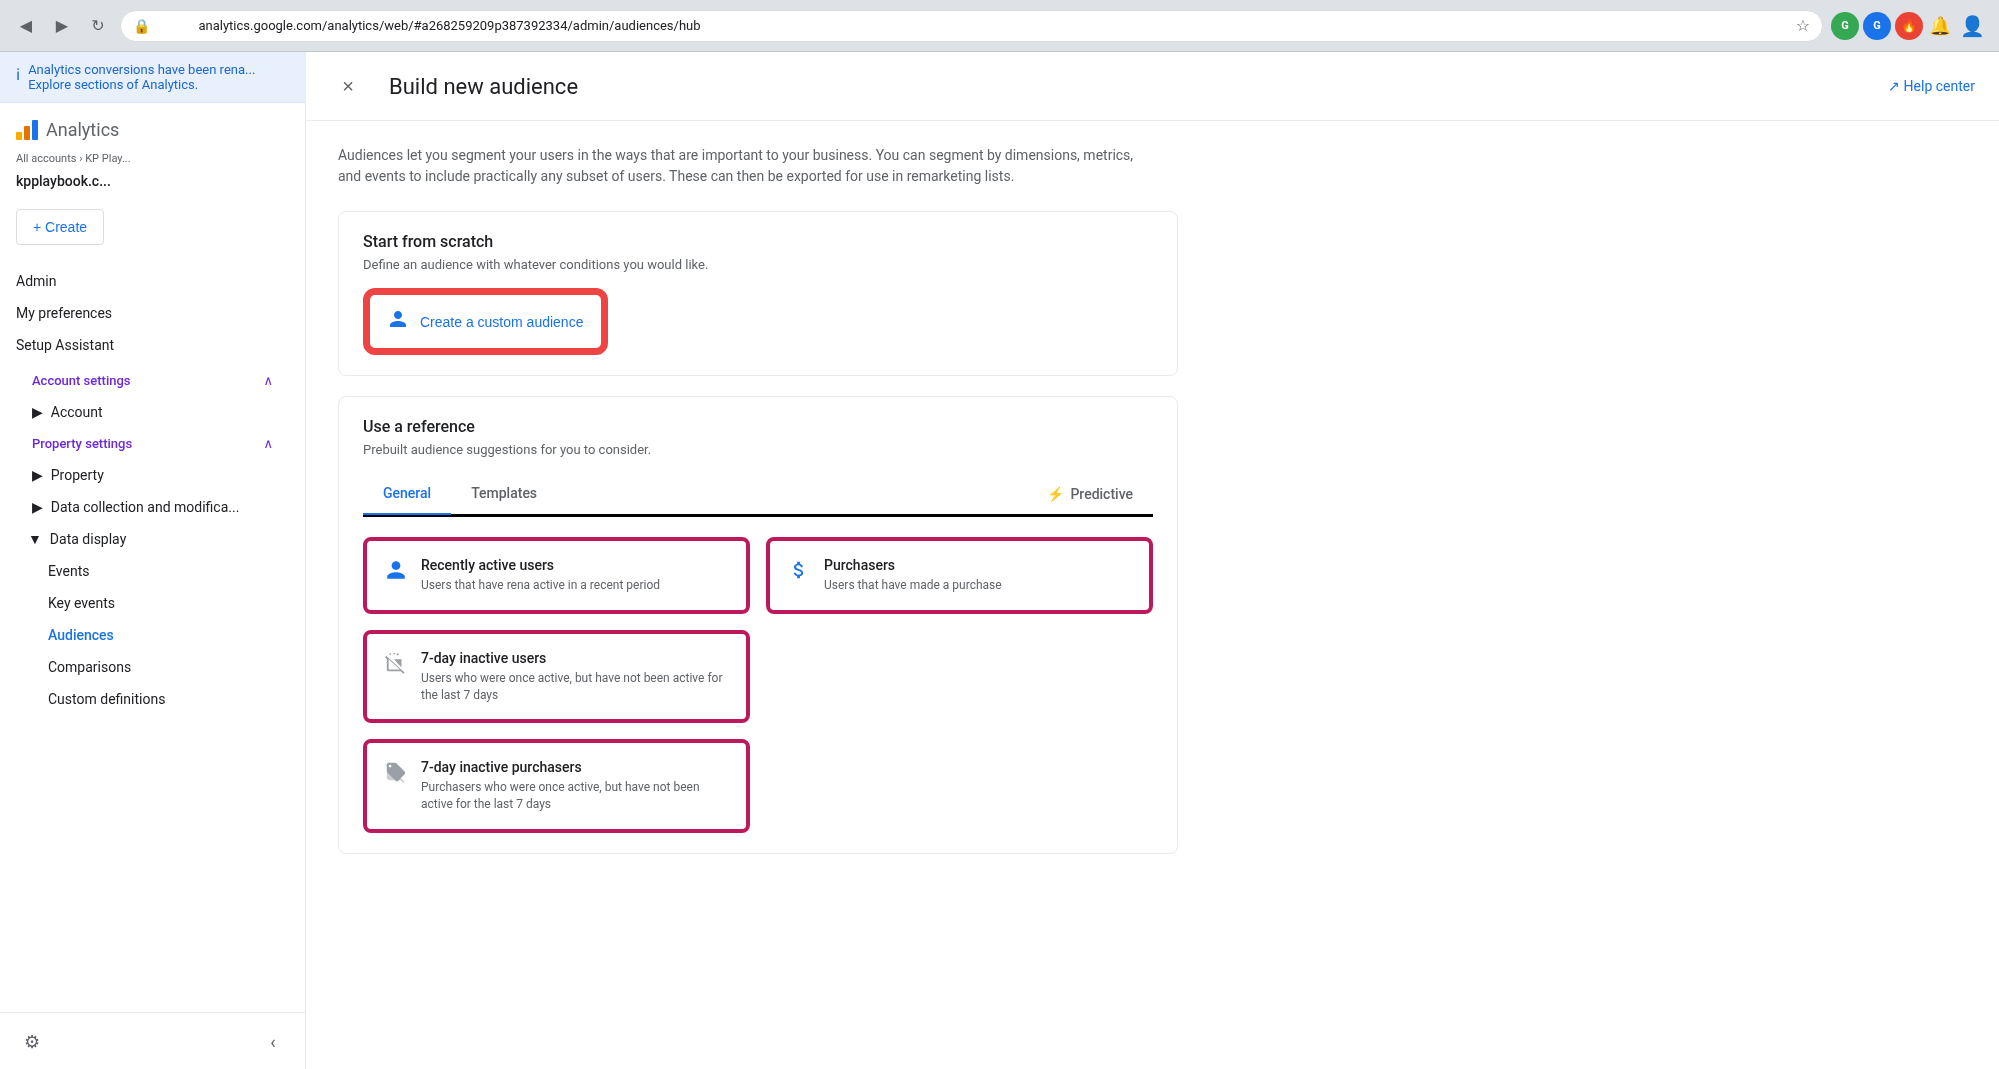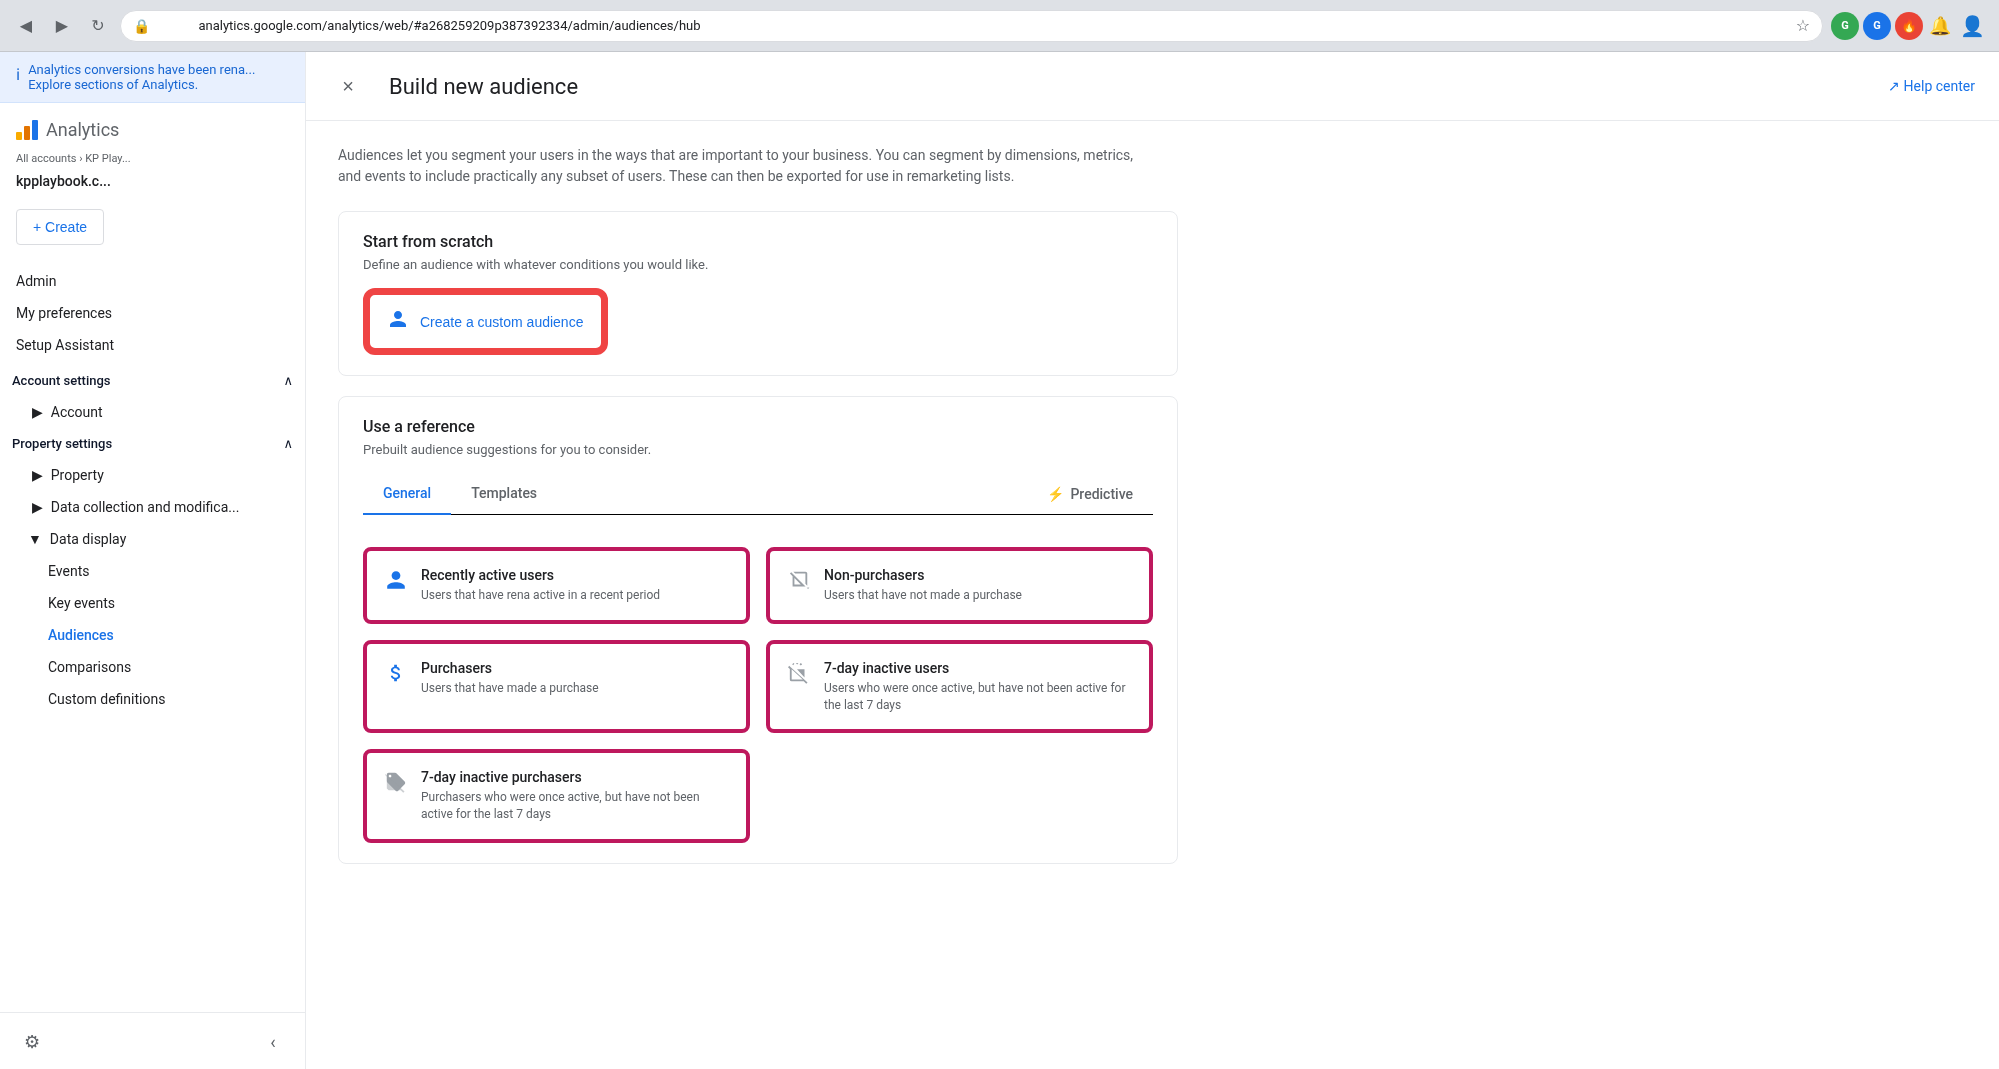--- a/index.html
+++ b/index.html
@@ -115,24 +115,24 @@
       padding: 8px 16px;
       cursor: pointer;
       font-size: 14px;
       color: #202124;
       gap: 8px;
       border-radius: 0;
     }
 
     .nav-section-header {
       display: flex; align-items: center;
-      padding: 8px 12px;
+      padding: 8px 32px;
       font-size: 13px;
       font-weight: 500;
-      color: #0f172a;
+      color: #6d28d9;
       cursor: pointer;
       gap: 8px;
     }
 
     .nav-sub-item {
       display: flex; align-items: center;
       padding: 8px 16px 8px 32px;
       cursor: pointer;
       font-size: 14px;
       color: #202124;
@@ -278,22 +278,22 @@
       max-width: 380px;
     }
 
     
     .ref-card { max-width: 840px; }
 
     
     .tabs {
       display: flex;
       align-items: center;
-      border-bottom: 1px solid #000000;
-      margin-bottom: 32px;
+      border-bottom: 3px solid #000000;
+      margin-bottom: 20px;
       gap: 0;
     }
     .tab {
       padding: 12px 20px;
       font-size: 14px;
       color: #5f6368;
       cursor: pointer;
       border-bottom: 2px solid transparent;
       margin-bottom: -1px;
       font-weight: 500;
@@ -509,32 +509,20 @@
                 <svg width="22" height="22" viewBox="0 0 24 24" fill="#1a73e8">
                   <path d="M12 12c2.7 0 4.8-2.1 4.8-4.8S14.7 2.4 12 2.4 7.2 4.5 7.2 7.2 9.3 12 12 12zm0 2.4c-3.2 0-9.6 1.6-9.6 4.8v2.4h19.2v-2.4c0-3.2-6.4-4.8-9.6-4.8z"></path>
                 </svg>
               </span>
               <div>
                 <div class="audience-card-title">Recently active users</div>
                 <div class="audience-card-desc">Users that have rena active in a recent period</div>
               </div>
             </div>
 
-            <div class="audience-card">
-              <span class="audience-icon strikethrough">
-                <svg width="22" height="22" viewBox="0 0 24 24" fill="#9aa0a6">
-                  <path d="M20.49 20.49L3.51 3.51 2.1 4.93 5 7.82V19h14.18l2.72 2.72 1.41-1.42zM7 17v-7.18l7 7V17H7zM7.82 5H19v11.18l2 2V5c0-1.1-.9-2-2-2H5.82l2 2z"></path>
-                  <path d="M0 0h24v24H0z" fill="none"></path>
-                </svg>
-              </span>
-              <div>
-                <div class="audience-card-title">Non-purchasers</div>
-                <div class="audience-card-desc">Users that have not made a purchase</div>
-              </div>
-            </div>
 
             <div class="audience-card">
               <span class="audience-icon blue">
                 <svg width="22" height="22" viewBox="0 0 24 24" fill="#1a73e8">
                   <path d="M11.8 10.9c-2.27-.59-3-1.2-3-2.15 0-1.09 1.01-1.85 2.7-1.85 1.78 0 2.44.85 2.5 2.1h2.21c-.07-1.72-1.12-3.3-3.21-3.81V3h-3v2.16c-1.94.42-3.5 1.68-3.5 3.61 0 2.31 1.91 3.46 4.7 4.13 2.5.6 3 1.48 3 2.41 0 .69-.49 1.79-2.7 1.79-2.06 0-2.87-.92-2.98-2.1h-2.2c.12 2.19 1.76 3.42 3.68 3.83V21h3v-2.15c1.95-.37 3.5-1.5 3.5-3.55 0-2.84-2.43-3.81-4.7-4.4z"></path>
                 </svg>
               </span>
               <div>
                 <div class="audience-card-title">Purchasers</div>
                 <div class="audience-card-desc">Users that have made a purchase</div>

